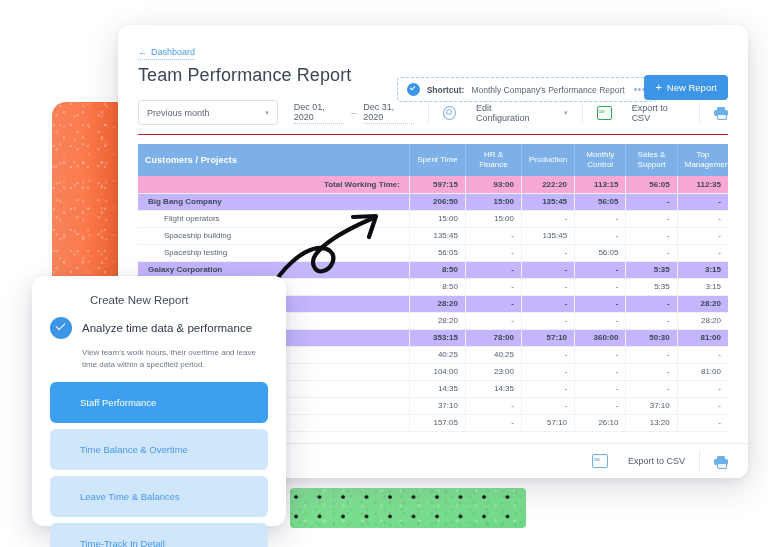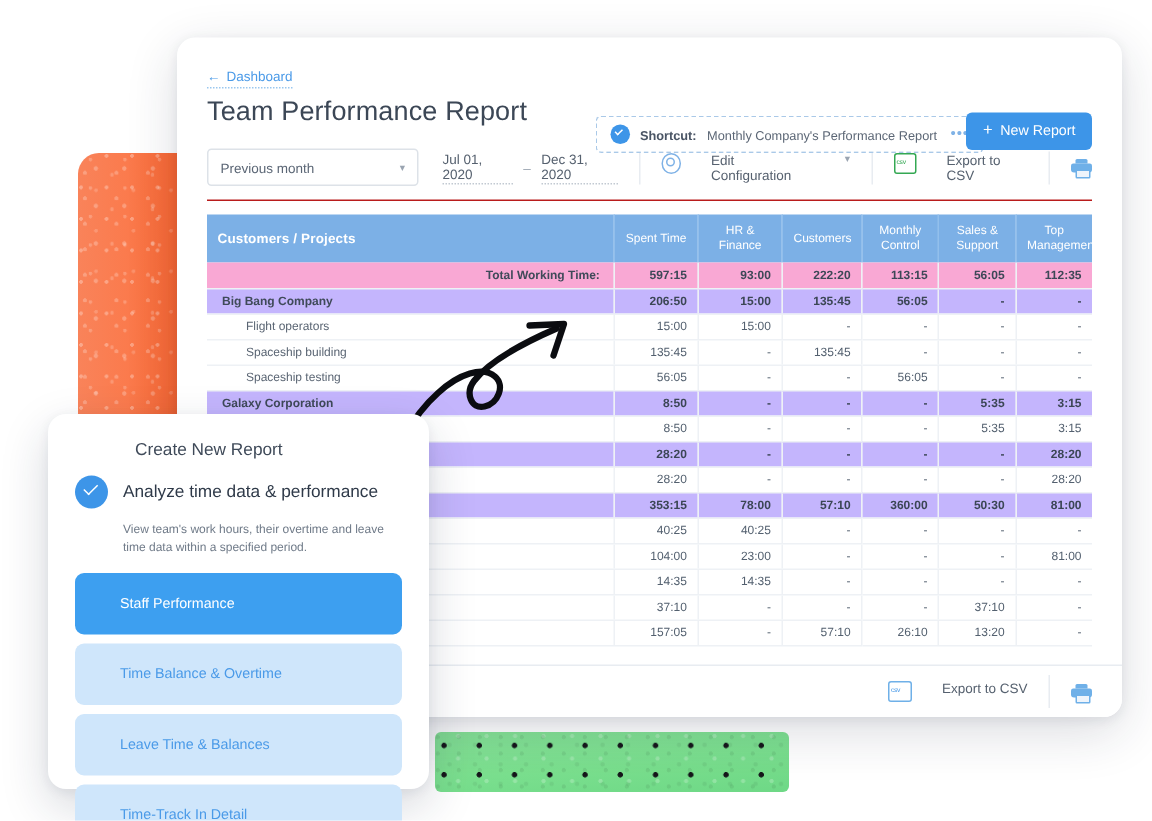--- a/index.html
+++ b/index.html
@@ -129,21 +129,21 @@
     margin-left: 16px;
   }
   .date-val {
     font-size: 9px; color: #56616f;
     border-bottom: 1px dotted #c2c9d2; padding-bottom: 1px;
     cursor: pointer;
   }
   .date-dash { font-size: 9px; color: #9aa4b1; }
   .tb-sep { width: 1px; height: 22px; background: #e8ecf1; margin: 0 14px; }
   .tb-item {
-    display: flex; gap: 20px;
+    display: flex; align-items: center; gap: 20px;
     font-size: 9px; color: #56616f; cursor: pointer;
   }
   .tb-item .caret { color: #9aa4b1; font-size: 7px; margin-left: 2px; }
   .tb-spacer { flex: 1; }
 
   .gear {
     width: 12px; height: 12px; border-radius: 50%;
     border: 1.6px solid #7fb2e6; position: relative;
   }
   .gear::before {
@@ -290,21 +290,21 @@
       <span>New Report</span>
     </button>
   </div>
 
   <div class="toolbar">
     <div class="select-period">
       <span>Previous month</span>
       <span class="caret">▾</span>
     </div>
     <div class="date-range">
-      <span class="date-val">Jul 01, 2020</span>
+      <span class="date-val">Dec 01, 2020</span>
       <span class="date-dash">–</span>
       <span class="date-val">Dec 31, 2020</span>
     </div>
     <div class="tb-sep"></div>
     <div class="tb-item">
       <span class="gear"></span>
       <span>Edit Configuration</span>
       <span class="caret">▾</span>
     </div>
     <div class="tb-sep"></div>
@@ -332,21 +332,21 @@
         <col style="width:9%">
           <col style="width:8.7%">
           <col style="width:8.7%">
           <col style="width:8.6%">
       </colgroup>
       <thead>
         <tr>
           <th class="col-name">Customers / Projects</th>
           <th>Spent Time</th>
           <th>HR &amp; Finance</th>
-          <th>Customers</th>
+          <th>Production</th>
           <th>Monthly Control</th>
           <th>Sales &amp; Support</th>
           <th>Top Management</th>
         </tr>
       </thead>
       <tbody>
           <tr class="r-total">
             <td class="name">Total Working Time:</td>
             <td>597:15</td>
             <td>93:00</td>

